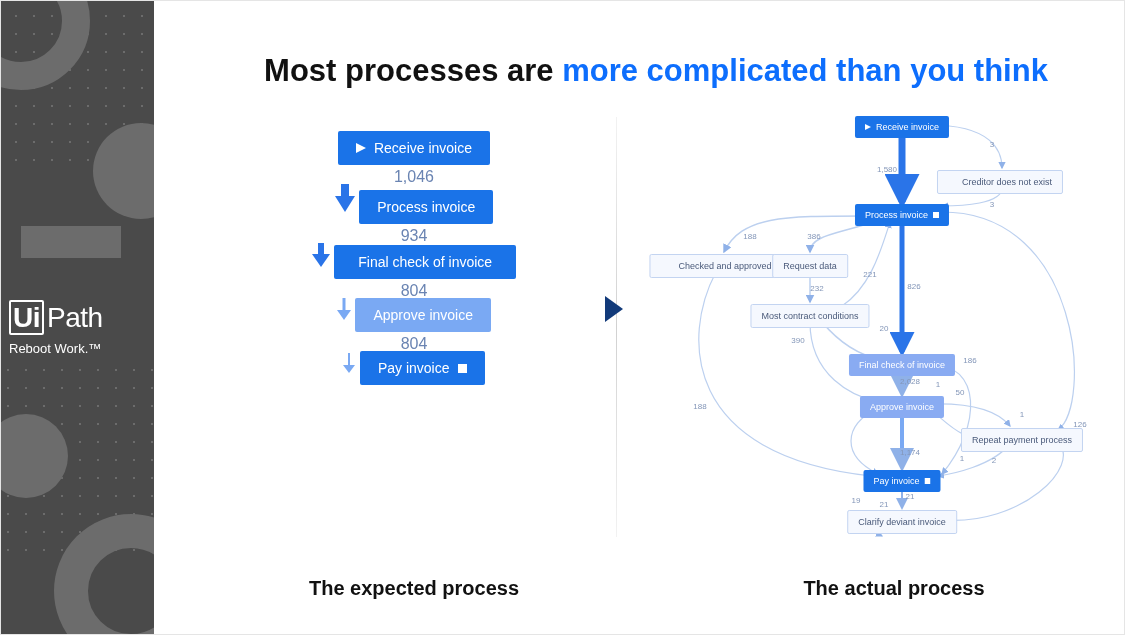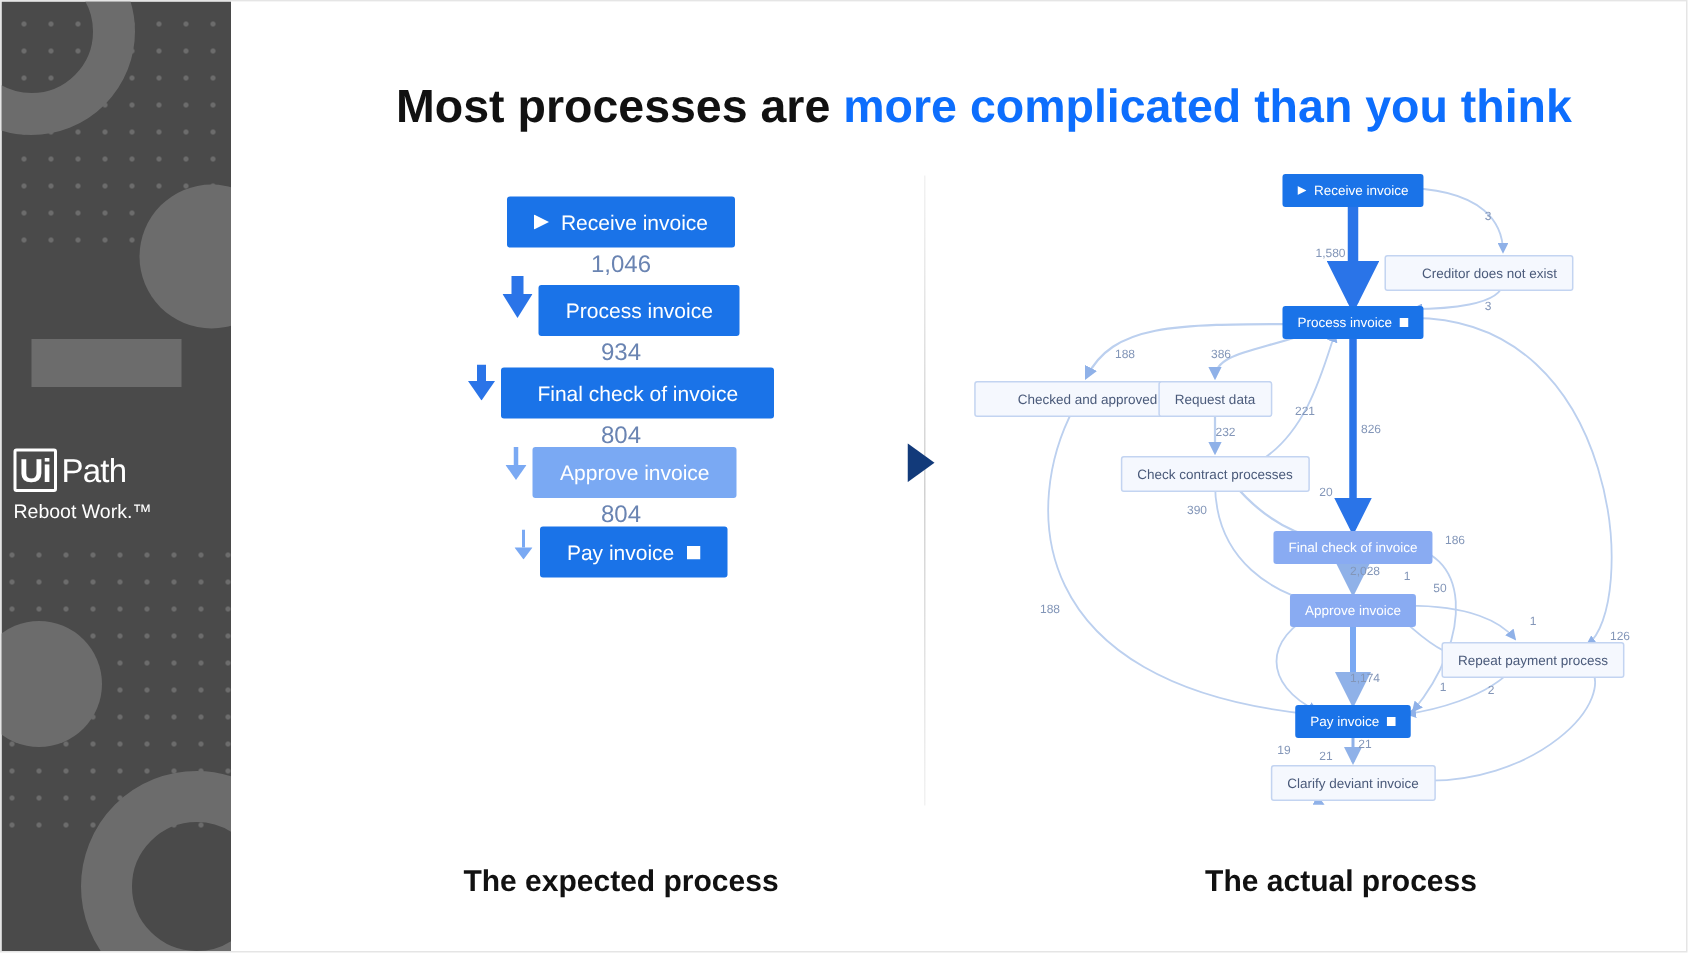--- a/index.html
+++ b/index.html
@@ -20,21 +20,21 @@
     overflow: hidden;
   }
   .sidebar .brand {
     position: absolute;
     left: 8px;
     top: 300px;
     color: #fff;
     line-height: 1.2;
   }
   .sidebar .brand .logo {
-    font-size: 22px;
+    font-size: 28px;
     font-weight: 600;
     letter-spacing: -0.5px;
   }
   .sidebar .brand .logo .br1 { border: 2px solid #fff; padding: 0 2px; border-radius: 2px; }
   .sidebar .brand .tagline {
     font-size: 13px;
     margin-top: 6px;
   }
   .main {
     position: absolute;
@@ -295,37 +295,37 @@
 
       <path d="M 248 400 C 230 410 236 418 240 420" fill="none" stroke="#bcd0ef" stroke-width="1.2" marker-end="url(#ah)"></path>
     </svg>
 
     <div class="rnode rnode-dark" style="left:260px; top:0px;">
       <span><svg width="6" height="6">
             <path d="M0 0 L6 3 L0 6 Z" fill="#fff"></path>
           </svg></span>
       <span>Receive invoice</span>
     </div>
-    <div class="rnode rnode-outline" style="left:344px; top:54px;padding-left:24px;">
+    <div class="rnode rnode-outline" style="left:358px; top:54px;padding-left:24px;">
       <span>Creditor does not exist</span>
     </div>
     <div class="rnode rnode-dark" style="left:260px; top:88px;">
       <span>Process invoice</span>
       <span><svg width="6" height="6">
             <rect width="6" height="6" fill="#fff"></rect>
           </svg></span>
     </div>
     <div class="rnode rnode-outline" style="left:74px; top:138px;padding-left:28px;">
       <span>Checked and approved</span>
     </div>
     <div class="rnode rnode-outline" style="left:168px; top:138px;align-items:center;">
       <span>Request data</span>
     </div>
     <div class="rnode rnode-outline" style="left:168px; top:188px;">
-      <span>Check contract processes</span>
+      <span>Most contract conditions</span>
     </div>
     <div class="rnode rnode-light" style="left:260px; top:238px;">
       <span>Final check of invoice</span>
     </div>
     <div class="rnode rnode-light" style="left:260px; top:280px;">
       <span>Approve invoice</span>
     </div>
     <div class="rnode rnode-outline" style="left:380px; top:312px;">
       <span>Repeat payment process</span>
     </div>

